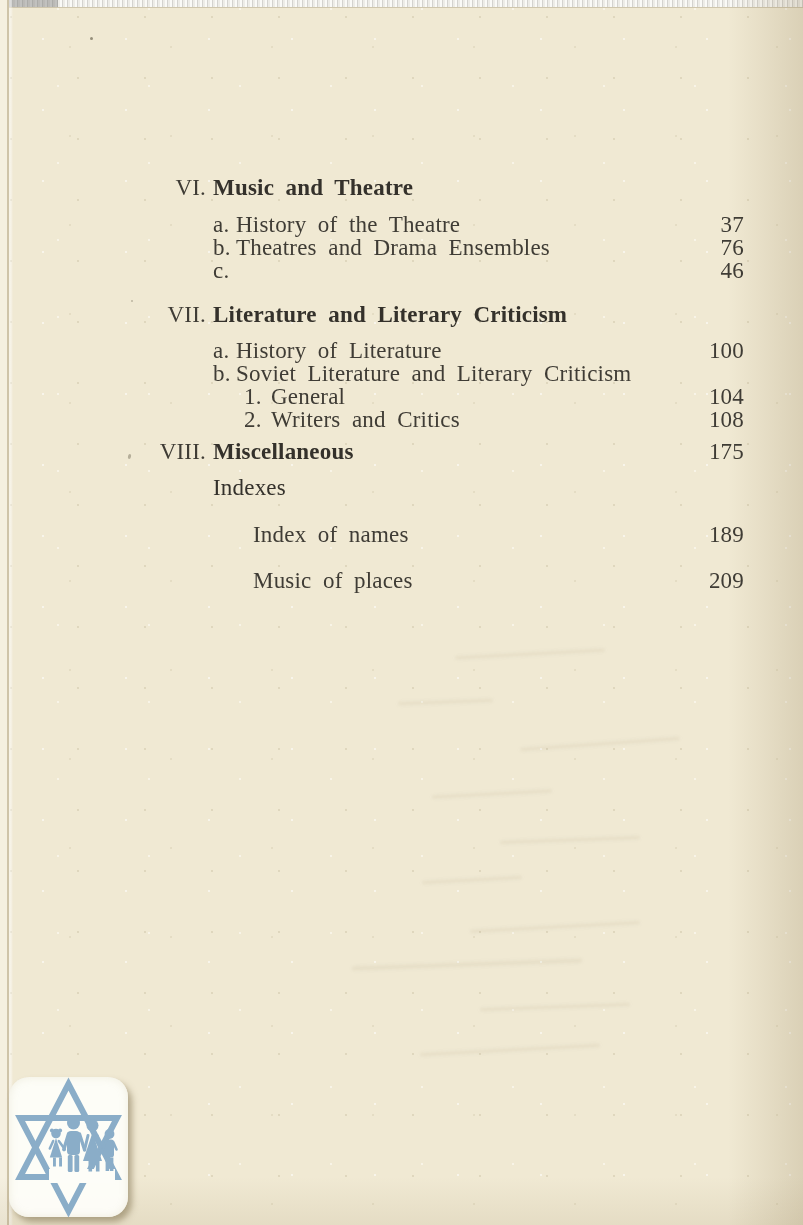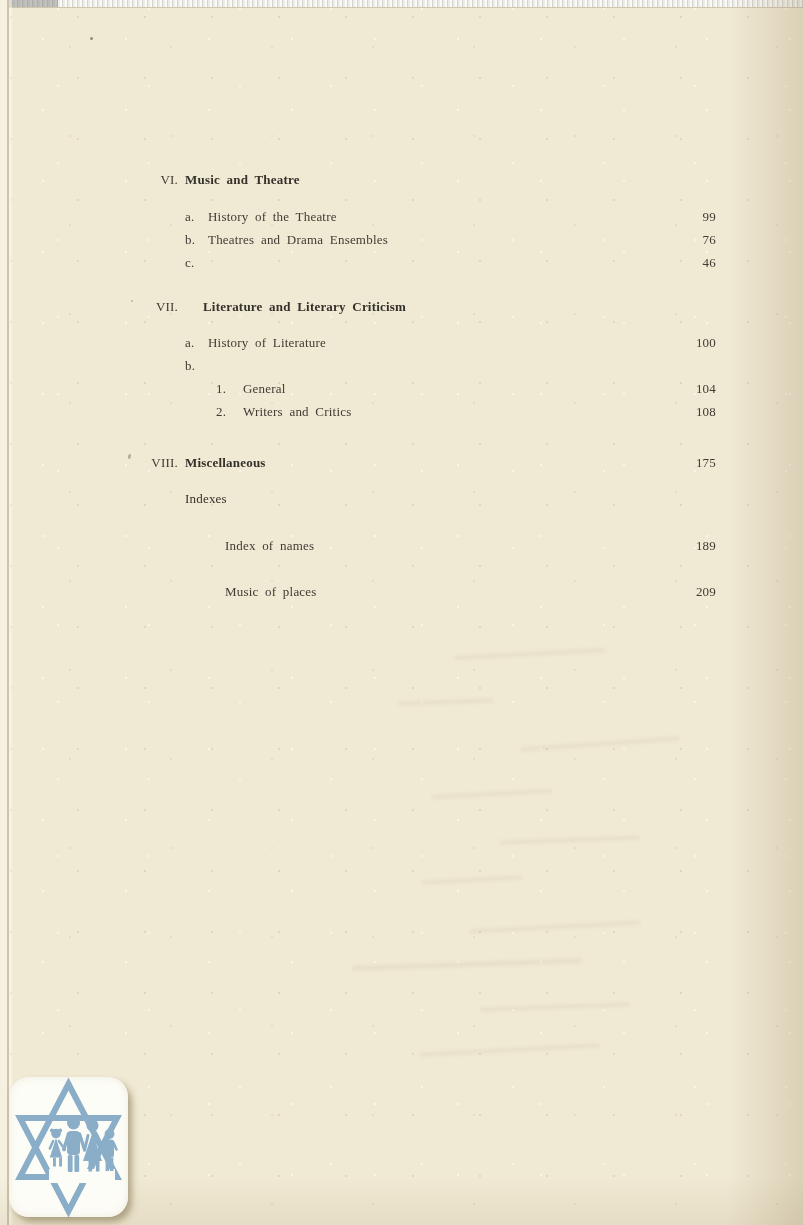--- a/index.html
+++ b/index.html
@@ -35,38 +35,38 @@
     position:absolute;right:0;top:0;bottom:0;width:75px;
     background:linear-gradient(90deg,transparent,rgba(148,128,88,0.10) 45%,rgba(140,120,80,0.22) 100%);
   }
   .bottom-shade{
     position:absolute;left:0;right:0;bottom:0;height:48px;
     background:linear-gradient(180deg,transparent,rgba(148,128,88,0.12));
   }
 
   
   .toc{
-    position:absolute;left:0;top:8px;width:716px;
+    position:absolute;left:0;top:16px;width:716px;
     padding-top:160px;
-    font-size:13px;line-height:23px;
-    word-spacing:0.24em;letter-spacing:0.2px;
+    font-size:23px;line-height:23px;
+    word-spacing:0.24em;letter-spacing:0.2px;padding-left:28px;
   }
   .row{display:flex;align-items:baseline;}
   .row .pg{margin-left:auto;text-align:right;white-space:pre;}
   .heading{line-height:24px;}
   .heading .num{width:178px;text-align:right;flex:0 0 178px;}
   .heading .title{margin-left:7px;font-weight:bold;color:#34312b;}
   .item{padding-left:185px;}
   .item .lbl{width:23px;flex:0 0 23px;}
   .item.numbered{padding-left:216px;}
   .item.numbered .lbl{width:27px;flex:0 0 27px;}
   .indexes-h{padding-left:185px;font-weight:normal;color:#34312b;line-height:24px;}
   .entry{padding-left:225px;}
-  .mt13{margin-top:13px;} .mt12{margin-top:12px;} .mt21{margin-top:21px;gap:18px;}
-  .mt20{margin-top:28px;} .mt8{margin-top:23px;}
+  .mt13{margin-top:13px;} .mt12{margin-top:12px;} .mt21{margin-top:21px;}
+  .mt20{margin-top:9px;} .mt8{margin-top:23px;}
 
   
   .ghost{position:absolute;background:rgba(110,95,60,0.07);filter:blur(1.4px);border-radius:2px;}
   .speck{position:absolute;background:#6f6855;border-radius:50%;}
 
   
   .watermark{
     position:absolute;left:9px;top:1077px;width:119px;height:140px;
     background:rgba(253,253,248,0.97);
     border-radius:20px;
@@ -103,21 +103,21 @@
   <div class="toc">
 
     <div class="row heading">
       <span class="num">VI.</span>
       <span class="title">Music and Theatre</span>
       <span class="pg"></span>
     </div>
     <div class="row item mt13">
       <span class="lbl">a.</span>
       <span class="txt">History of the Theatre</span>
-      <span class="pg">99</span>
+      <span class="pg">37</span>
     </div>
     <div class="row item">
       <span class="lbl">b.</span>
       <span class="txt">Theatres and Drama Ensembles</span>
       <span class="pg">76</span>
     </div>
     <div class="row item">
       <span class="lbl">c.</span>
       <span class="pg">46</span>
     </div>
@@ -127,20 +127,21 @@
       <span class="title">Literature and Literary Criticism</span>
       <span class="pg"></span>
     </div>
     <div class="row item mt12">
       <span class="lbl">a.</span>
       <span class="txt">History of Literature</span>
       <span class="pg">100</span>
     </div>
     <div class="row item">
       <span class="lbl">b.</span>
+      <span class="txt">Soviet Literature and Literary Criticism</span>
       <span class="pg"></span>
     </div>
     <div class="row item numbered">
       <span class="lbl">1.</span>
       <span class="txt">General</span>
       <span class="pg">104</span>
     </div>
     <div class="row item numbered">
       <span class="lbl">2.</span>
       <span class="txt">Writers and Critics</span>

